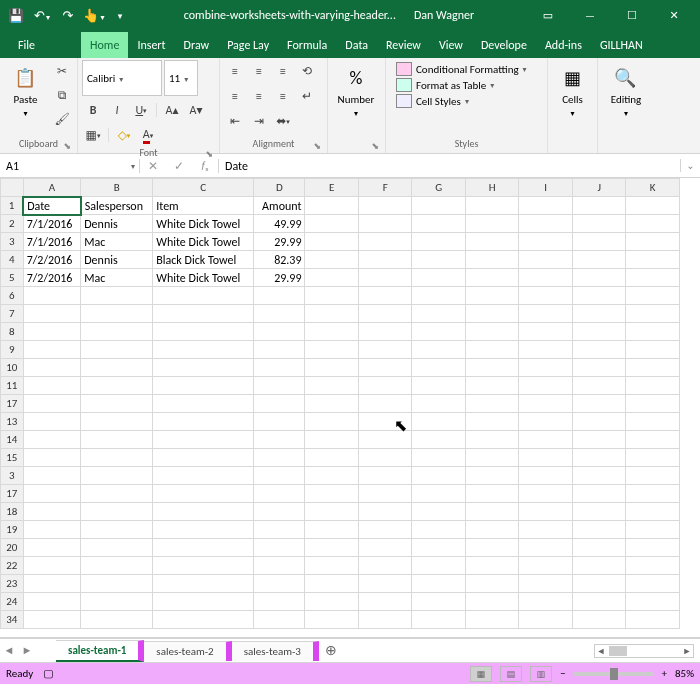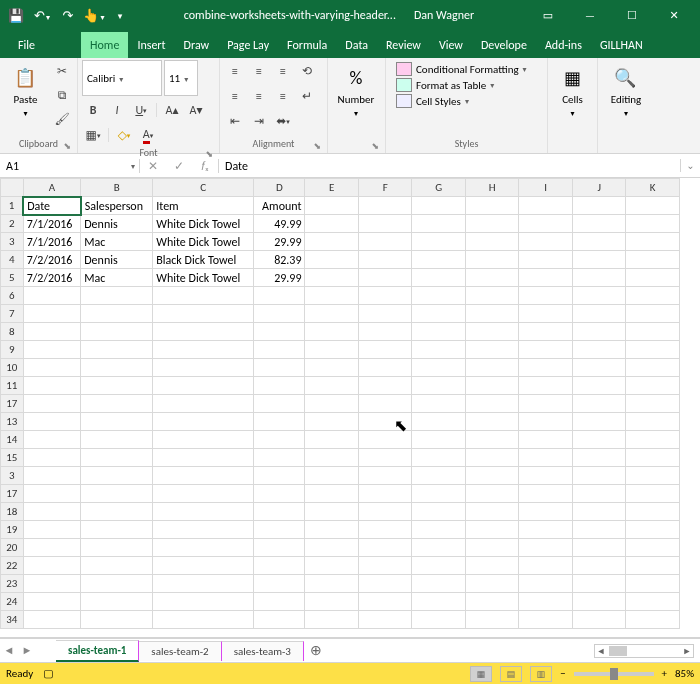--- a/index.html
+++ b/index.html
@@ -62,29 +62,29 @@
   .grid .corner{background:#f0f0f0;width:22px;}
   .colA{width:56px;} .colB{width:70px;} .colC{width:98px;} .colD{width:50px;text-align:right;} 
   .colE,.colF,.colG,.colH,.colI,.colJ,.colK{width:52px;}
   .cell-active{border:2px solid #217346 !important;}
   .num{text-align:right;}
   .cursor{position:absolute; left:394px; top:238px; font-size:16px; color:#000; pointer-events:none;}
 
   
   .sheetbar{height:24px; background:#fff; border-top:1px solid #d4d4d4; display:flex; align-items:center; font-size:11px;}
   .nav-btn{width:18px;text-align:center;color:#888;}
-  .sheet-tab{padding:3px 12px;border-right:1px solid #d946ef;border-top:1px solid #d4d4d4;background:#fafafa;color:#444;}
+  .sheet-tab{padding:3px 12px;border-right:6px solid #d946ef;border-top:1px solid #d4d4d4;background:#fafafa;color:#444;}
   .sheet-tab.active{background:#fff;color:#0f6d3b;font-weight:bold;border-bottom:2px solid #0f6d3b;}
   .add-sheet{width:24px;text-align:center;color:#666;font-size:14px;}
   .hscroll{margin-left:auto;width:100px;height:14px;border:1px solid #ccc;display:flex;align-items:center;margin-right:6px;}
   .hscroll .btn{width:12px;text-align:center;font-size:9px;color:#666;}
   .hscroll .thumb{width:18px;height:10px;background:#ccc;margin-left:2px;}
 
   
-  .status{height:22px;background:#fde047;border-top:1px solid #d4d4d4;display:flex;align-items:center;font-size:11px;padding:0 6px;gap:10px;}
+  .status{height:22px;background:#f0abfc;border-top:1px solid #d4d4d4;display:flex;align-items:center;font-size:11px;padding:0 6px;gap:10px;}
   .status .right{margin-left:auto;display:flex;align-items:center;gap:8px;}
   .view-btn{width:22px;height:16px;border:1px solid #bbb;display:flex;align-items:center;justify-content:center;font-size:9px;color:#666;}
   .view-btn.active{background:#d0d0d0;}
   .zoom-slider{width:80px;height:4px;background:#ccc;position:relative;}
   .zoom-slider .th{width:8px;height:12px;background:#888;position:absolute;top:-4px;left:36px;}
 </style>
 </head>
 <body>
 
 <div class="titlebar">

